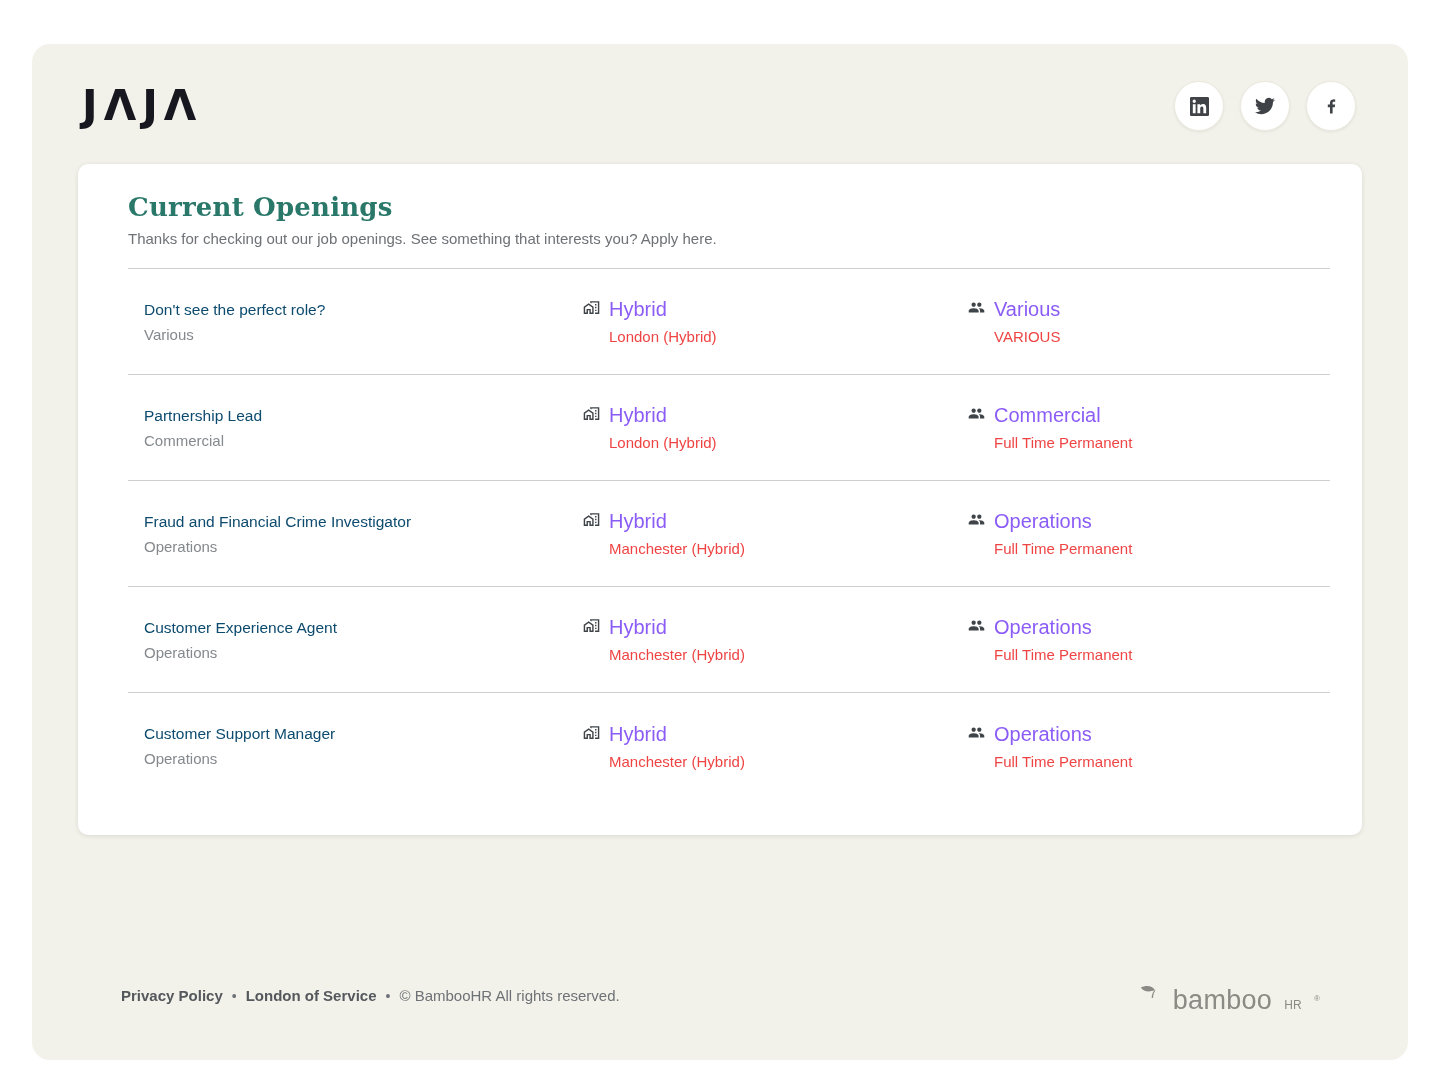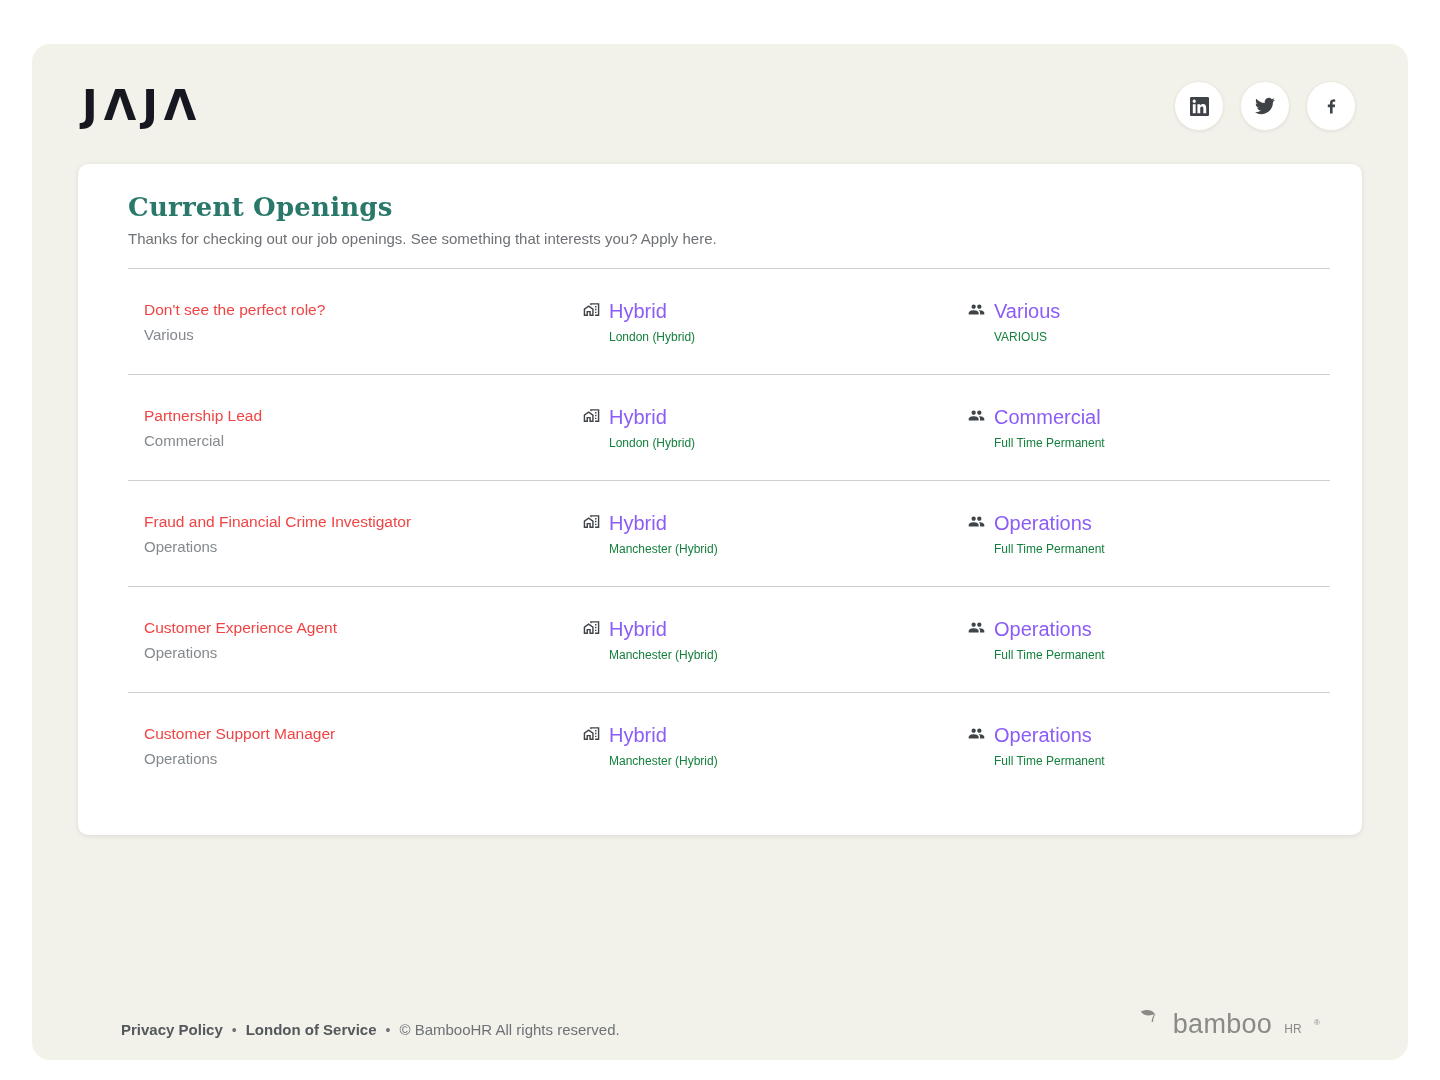--- a/index.html
+++ b/index.html
@@ -73,38 +73,38 @@
     display: grid;
     grid-template-columns: 439px 385px 1fr;
     align-items: center;
     height: 106px;
     padding-left: 16px;
     border-bottom: 1px solid #cdd0cf;
   }
   .job-row:last-child { border-bottom: none; }
   .job-title {
     display: inline-block;
-    color: #ef4444;
+    color: #0c4a6e;
     font-size: 15.5px;
     font-weight: 500;
     text-decoration: none;
     cursor: pointer;
   }
   .job-dept { margin-top: 7px; font-size: 15px; color: #84898e; }
   .cell { display: flex; gap: 9px; align-items: flex-start; }
   .cell-icon { flex: 0 0 auto; margin-top: 1px; line-height: 0; }
   .cell-primary { font-size: 20px; color: #8b5cf6; }
-  .cell-secondary { margin-top: 7px; font-size: 12px; color: #15803d; }
+  .cell-secondary { margin-top: 7px; font-size: 15px; color: #ef4444; }
   
   .footer {
     margin-top: auto;
     display: flex;
     justify-content: space-between;
-    align-items: flex-end;
-    padding: 0 88px 22px 89px;
+    align-items: flex-start;
+    padding: 0 88px 46px 89px;
   }
   .footer-links {
     display: flex;
     align-items: center;
     gap: 9px;
     font-size: 15px;
     color: #6e7276;
   }
   .footer-link {
     color: #54585c;

